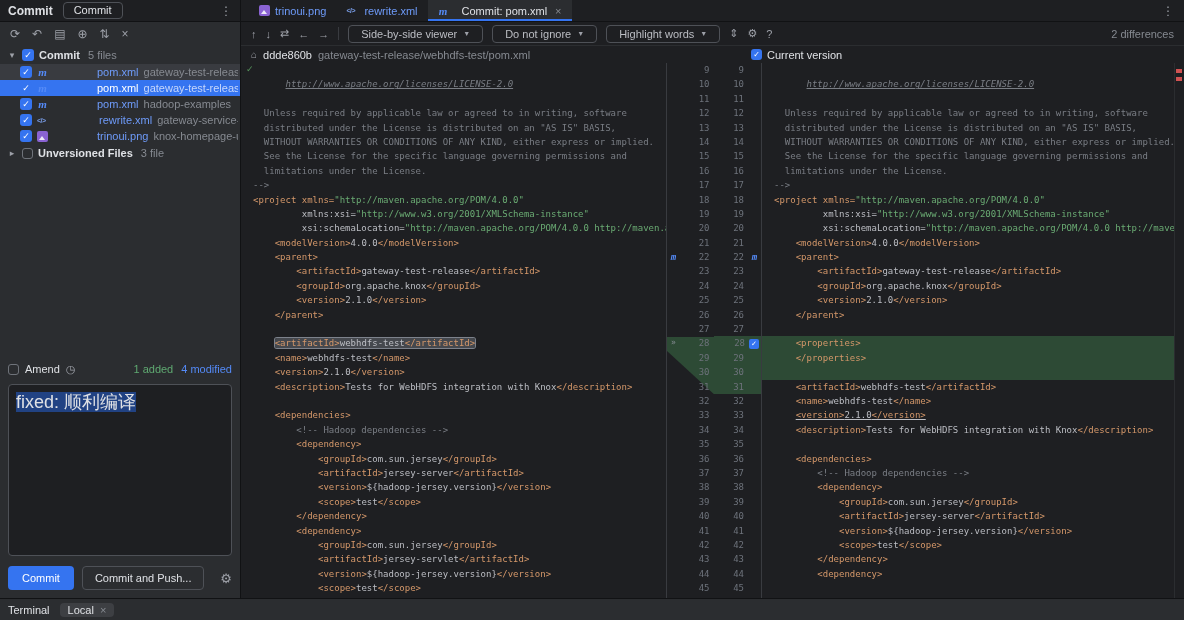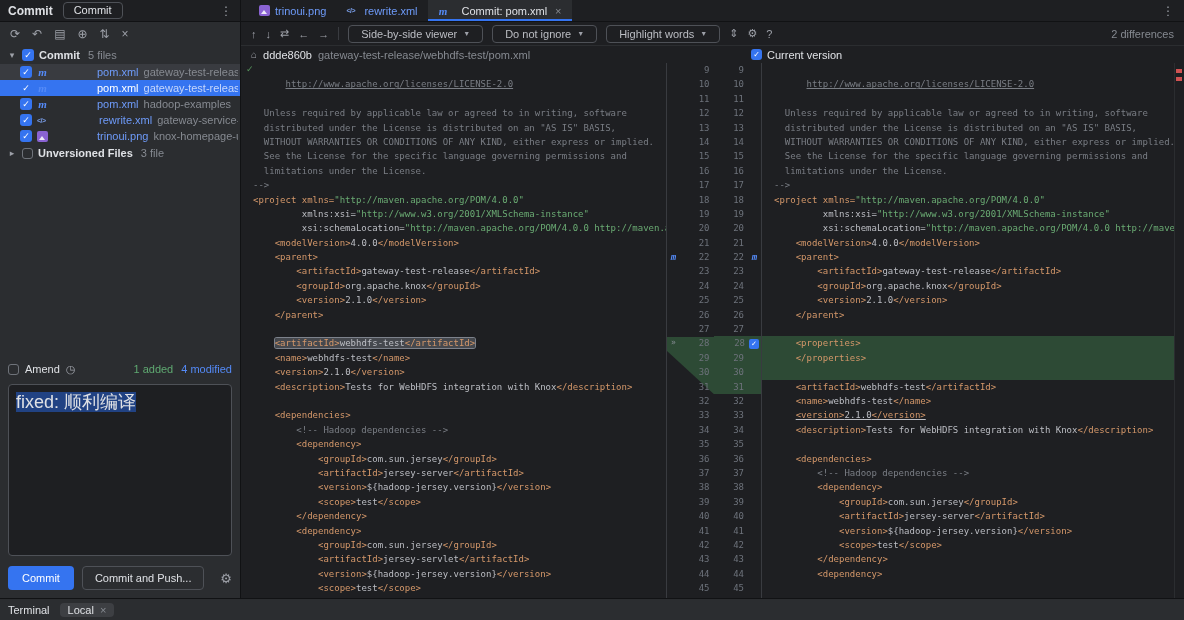--- a/index.html
+++ b/index.html
@@ -83,21 +83,21 @@
   .pane.right { flex:1; border-right:1px solid #2b2d30; min-width:0; }
   .gutter { flex:none; width:95px; border-right:1px solid #393b40; position:relative; background:#1e1f22; }
   .stripe { flex:none; width:9px; position:relative; background:#1e1f22; }
   .stripe .mark { position:absolute; left:1px; width:6px; height:4px; background:#d15252; }
 
   .crow { height:14.4px; line-height:14.4px; font-family:"DejaVu Sans Mono","Liberation Mono",monospace; font-size:9px; white-space:pre; padding-left:12px; color:#bcbec4; overflow:hidden; }
   .crow.add { background:#2d4a35; }
   .tag { color:#d5986a; }
   .str { color:#6aab73; }
   .cmt { color:#7a7e85; }
-  .lnk { text-decoration:underline; }
+  .lnk { text-decoration:underline;font-style:italic; }
   .selbox { background:#45484e; box-shadow:0 0 0 1px #7d828c; border-radius:2px; }
   .und { text-decoration:underline; }
 
   .grow { height:14.4px; display:flex; position:relative; z-index:1; font-family:"DejaVu Sans Mono","Liberation Mono",monospace; font-size:9px; line-height:14.4px; color:#6d727b; }
   .g-half { display:flex; align-items:center; }
   .g-left { width:47px; }
   .g-right { width:48px; }
   .g-right.add { background:#2d4a35; }
   .gmark { width:13px; text-align:center; font-size:8px; color:#8a8f98; flex:none; }
   .gmark.mod { color:#548af7; font-style:italic; font-weight:bold; font-size:9px; }

